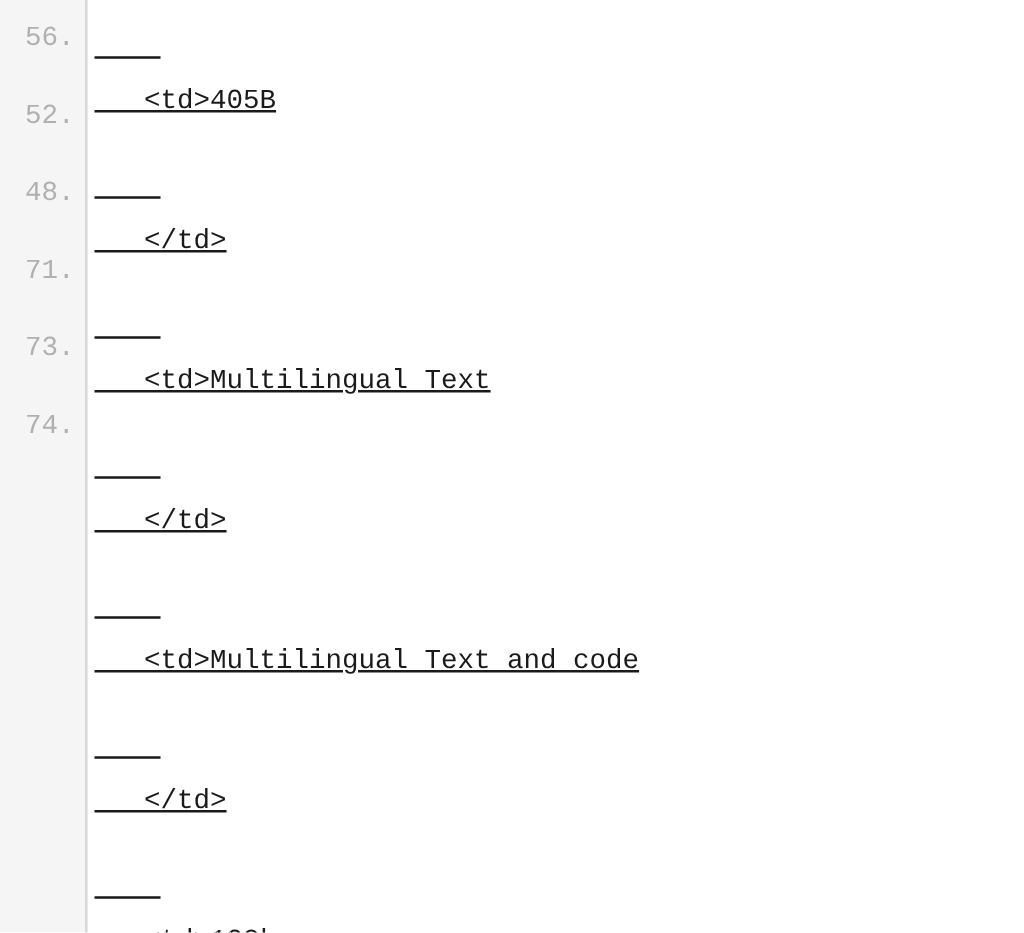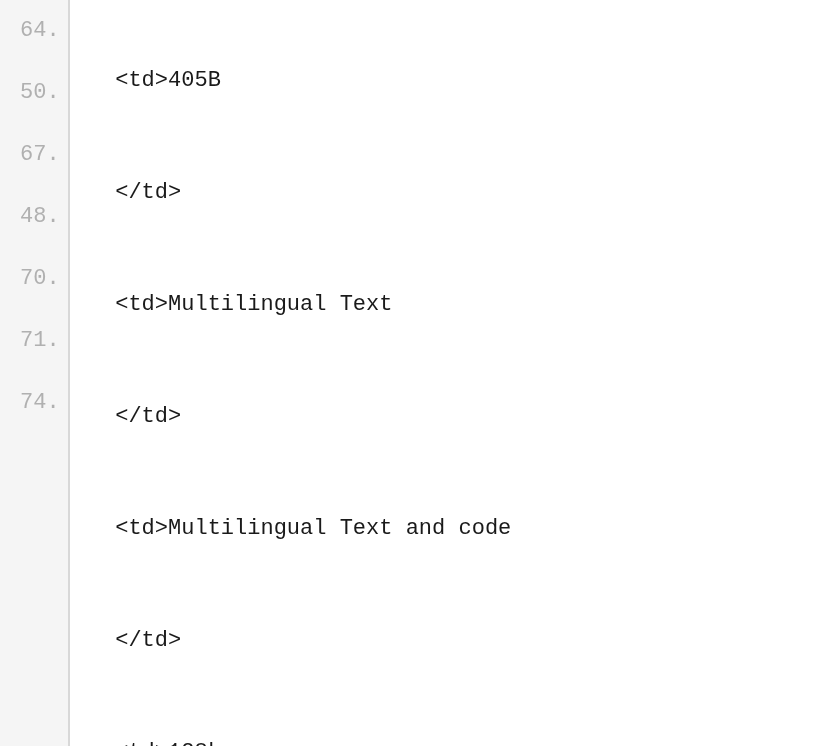--- a/index.html
+++ b/index.html
@@ -23,41 +23,41 @@
       padding-right: 8px;
       padding-left: 20px;
       border-right: 2px solid #d8d8d8;
       user-select: none;
       flex-shrink: 0;
     }
     .code {
       padding-left: 6px;
       flex: 1;
       white-space: pre;
+      text-decoration: underline;
     }
     .line {
       height: 62px;
       line-height: 62px;
       display: block;
     }
     .gutter .line::after {
       content: ".";
     }
   </style>
 </head>
 <body>
 
 <div class="code-container">
   <div class="gutter">
-    <span class="line">64</span>
-    <span class="line">50</span>
-    <span class="line">67</span>
+    <span class="line">56</span>
+    <span class="line">52</span>
     <span class="line">48</span>
-    <span class="line">70</span>
     <span class="line">71</span>
+    <span class="line">73</span>
     <span class="line">74</span>
   </div>
   <div class="code">
     <span class="line">   &lt;td&gt;405B</span>
     <span class="line">   &lt;/td&gt;</span>
     <span class="line">   &lt;td&gt;Multilingual Text</span>
     <span class="line">   &lt;/td&gt;</span>
     <span class="line">   &lt;td&gt;Multilingual Text and code</span>
     <span class="line">   &lt;/td&gt;</span>
     <span class="line">   &lt;td&gt;128k</span>

